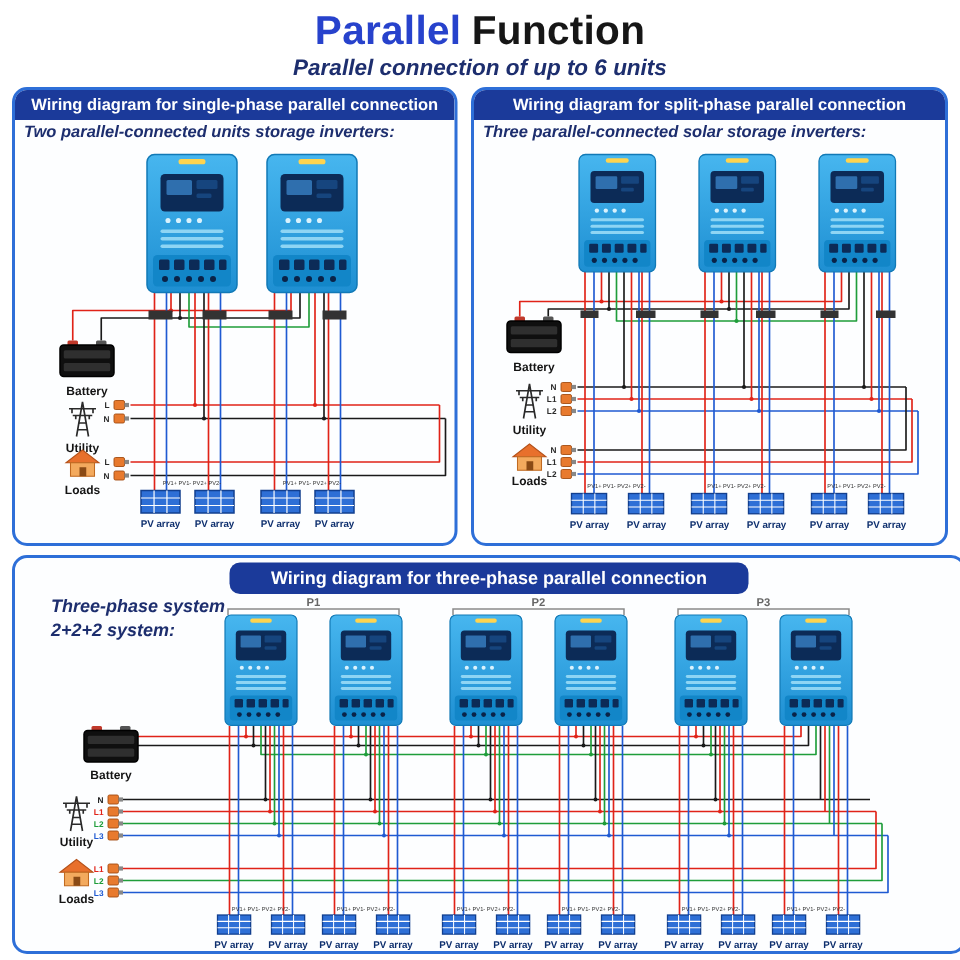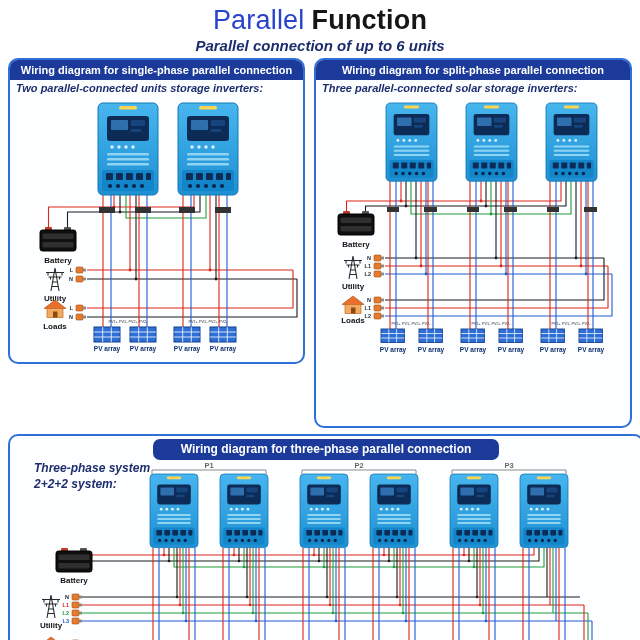--- a/index.html
+++ b/index.html
@@ -4,27 +4,27 @@
 <style>
   :root{
     --accent_blue:#2742cc; --subtitle_navy:#1d2e6e; --header_navy:#1b3a9a;
     --panel_border:#2e6fd8; --wire_red:#e02318; --wire_black:#1a1a1a;
     --wire_green:#1f9d3a; --wire_blue:#1f5ad2; --pv_blue:#2e6fd6; --house_orange:#e8702c;
   }
   *{box-sizing:border-box;}
   body{margin:0;width:640px;height:640px;background:#ffffff;font-family:"Liberation Sans",sans-serif;}
   .page{width:640px;height:640px;overflow:hidden;}
   .title{margin:4px 0 0;display:flex;justify-content:center;gap:7px;font-size:27px;line-height:1.2;letter-spacing:.2px;color:#161616;}
-  .title .accent{color:var(--accent_blue);font-weight:400;}
+  .title .accent{color:var(--accent_blue);font-weight:700;}
   .title .rest{font-weight:600;}
   .subtitle{text-align:center;font-style:italic;font-weight:700;font-size:15px;color:var(--subtitle_navy);margin-top:1px;}
   .panels-row{display:flex;justify-content:space-between;padding:4px 8px 6px;}
   .panel{border:2px solid var(--panel_border);border-radius:10px;background:#fdfeff;overflow:hidden;}
   .panel-single{width:297px;height:306px;}
-  .panel-split{width:318px;height:370px;}
+  .panel-split{width:318px;height:306px;}
   .panel-header{background:var(--header_navy);color:#fff;font-weight:700;font-size:11px;text-align:center;padding:3.5px 2px 4px;}
   .panel-desc{font-style:italic;font-weight:700;font-size:11px;color:var(--subtitle_navy);padding:2px 0 1px 6px;white-space:nowrap;}
   .panel-wide{margin:0 8px;width:636px;height:266px;position:relative;}
   .panel-header.pill{width:346px;margin:3px auto 0;border-radius:7px;font-size:12px;padding:3px 0 4px;}
   .desc-abs{position:absolute;left:24px;top:25px;font-style:italic;font-weight:700;font-size:12px;line-height:1.3;color:var(--subtitle_navy);}
   .diagram{display:block;}
   .diagram text{font-family:"Liberation Sans",sans-serif;}
   .wire{fill:none;stroke-width:1.1;stroke-linejoin:round;}
   .wr{stroke:var(--wire_red);} .wk{stroke:var(--wire_black);}
   .wg{stroke:var(--wire_green);} .wb{stroke:var(--wire_blue);}

